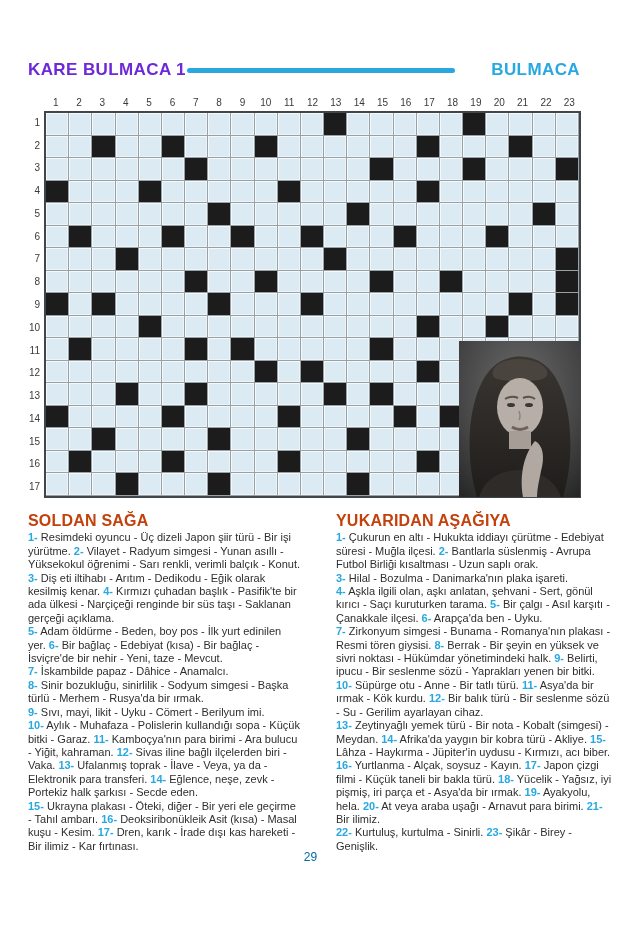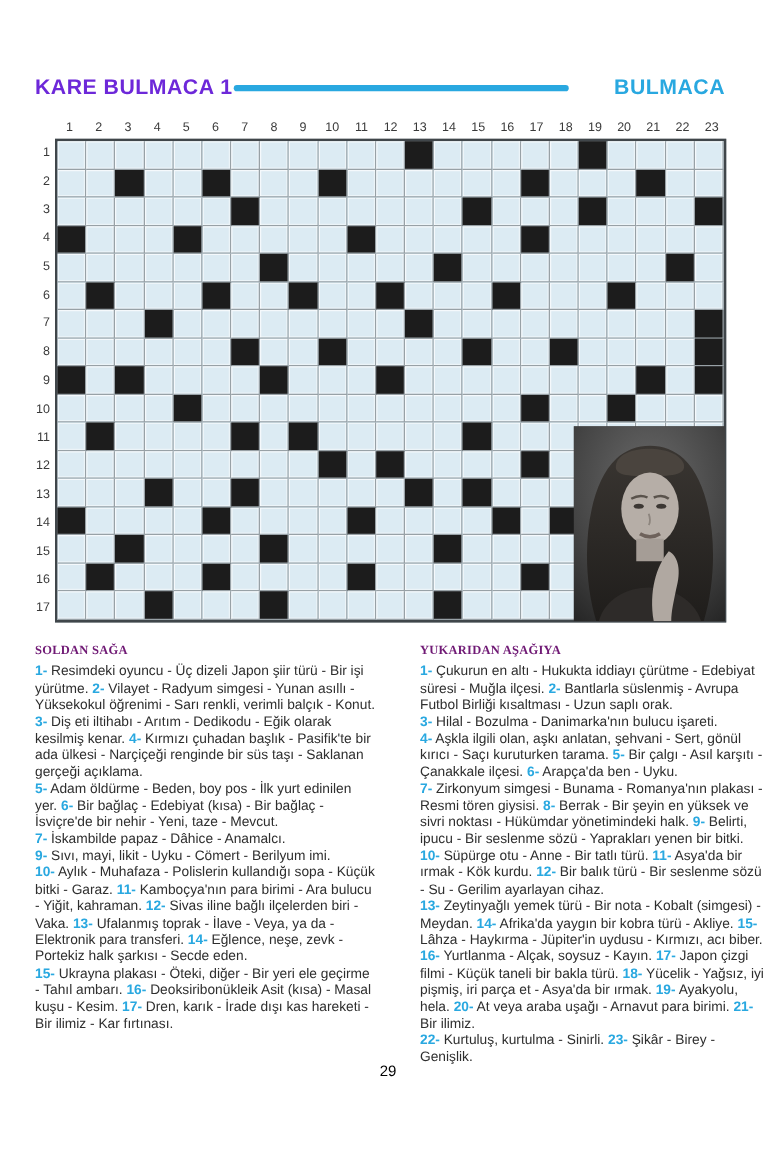--- a/index.html
+++ b/index.html
@@ -57,30 +57,29 @@
   }
   .photo svg{display:block;}
   
   .clues-col{
     position:absolute;top:514px;width:273px;
     font-size:11px;line-height:13.4px;color:#2e2e2e;
   }
   .clues-col.left{left:28px;}
   .clues-col.right{left:289px;width:277px;margin-left:47px;}
   .sec-title{
-    font-size:10px;font-weight:bold;color:#701a75;letter-spacing:.2px;
+    font-size:16px;font-weight:bold;color:#c2410c;letter-spacing:.2px;
     margin:0 0 4px 0;
-    font-family:Liberation Serif, serif;
   }
   .para{margin:0;}
   .cnum{font-weight:bold;color:#29a8e0;}
   
   .pageno{
     position:absolute;left:0;top:850px;width:621px;text-align:center;
-    font-size:12px;color:#000000;
+    font-size:12px;color:#0369a1;
   }
 </style>
 </head>
 <body>
 
 <div class="hdr-title">KARE BULMACA 1</div>
 <div class="hdr-line"></div>
 <div class="hdr-brand">BULMACA</div>
 
 <div class="col-labels" id="col-labels">
@@ -557,31 +556,32 @@
     <path d="M64,156 C60,132 66,112 76,100 C84,104 86,116 82,130 C80,140 78,148 78,156 Z" fill="#b0a8a1"></path>
   </svg>
 </div>
 
 <div class="clues-col left">
   <p class="sec-title">SOLDAN SAĞA</p>
   <div id="across-body">
       <div class="para"><span class="cnum">1-</span><span> Resimdeki oyuncu - Üç dizeli Japon şiir türü - Bir işi yürütme. </span><span class="cnum">2-</span><span> Vilayet - Radyum simgesi - Yunan asıllı - Yüksekokul öğrenimi - Sarı renkli, verimli balçık - Konut. </span><span class="cnum">3-</span><span> Diş eti iltihabı - Arıtım - Dedikodu - Eğik olarak kesilmiş kenar. </span><span class="cnum">4-</span><span> Kırmızı çuhadan başlık - Pasifik'te bir ada ülkesi - Narçiçeği renginde bir süs taşı - Saklanan gerçeği açıklama.</span></div>
       <div class="para"><span class="cnum">5-</span><span> Adam öldürme - Beden, boy pos - İlk yurt edinilen yer. </span><span class="cnum">6-</span><span> Bir bağlaç - Edebiyat (kısa) - Bir bağlaç - İsviçre'de bir nehir - Yeni, taze - Mevcut.</span></div>
       <div class="para"><span class="cnum">7-</span><span> İskambilde papaz - Dâhice - Anamalcı.</span></div>
+      <div class="para"><span class="cnum">8-</span><span> Sinir bozukluğu, sinirlilik - Sodyum simgesi - Başka türlü - Merhem - Rusya'da bir ırmak.</span></div>
       <div class="para"><span class="cnum">9-</span><span> Sıvı, mayi, likit - Uyku - Cömert - Berilyum imi.</span></div>
       <div class="para"><span class="cnum">10-</span><span> Aylık - Muhafaza - Polislerin kullandığı sopa - Küçük bitki - Garaz. </span><span class="cnum">11-</span><span> Kamboçya'nın para birimi - Ara bulucu - Yiğit, kahraman. </span><span class="cnum">12-</span><span> Sivas iline bağlı ilçelerden biri - Vaka. </span><span class="cnum">13-</span><span> Ufalanmış toprak - İlave - Veya, ya da - Elektronik para transferi. </span><span class="cnum">14-</span><span> Eğlence, neşe, zevk - Portekiz halk şarkısı - Secde eden.</span></div>
       <div class="para"><span class="cnum">15-</span><span> Ukrayna plakası - Öteki, diğer - Bir yeri ele geçirme - Tahıl ambarı. </span><span class="cnum">16-</span><span> Deoksiribonükleik Asit (kısa) - Masal kuşu - Kesim. </span><span class="cnum">17-</span><span> Dren, karık - İrade dışı kas hareketi - Bir ilimiz - Kar fırtınası.</span></div>
     </div>
 </div>
 
 <div class="clues-col right">
   <p class="sec-title">YUKARIDAN AŞAĞIYA</p>
   <div id="down-body">
       <div class="para"><span class="cnum">1-</span><span> Çukurun en altı - Hukukta iddiayı çürütme - Edebiyat süresi - Muğla ilçesi. </span><span class="cnum">2-</span><span> Bantlarla süslenmiş - Avrupa Futbol Birliği kısaltması - Uzun saplı orak.</span></div>
-      <div class="para"><span class="cnum">3-</span><span> Hilal - Bozulma - Danimarka'nın bulucu işareti.</span></div>
+      <div class="para"><span class="cnum">3-</span><span> Hilal - Bozulma - Danimarka'nın plaka işareti.</span></div>
       <div class="para"><span class="cnum">4-</span><span> Aşkla ilgili olan, aşkı anlatan, şehvani - Sert, gönül kırıcı - Saçı kuruturken tarama. </span><span class="cnum">5-</span><span> Bir çalgı - Asıl karşıtı - Çanakkale ilçesi. </span><span class="cnum">6-</span><span> Arapça'da ben - Uyku.</span></div>
       <div class="para"><span class="cnum">7-</span><span> Zirkonyum simgesi - Bunama - Romanya'nın plakası - Resmi tören giysisi. </span><span class="cnum">8-</span><span> Berrak - Bir şeyin en yüksek ve sivri noktası - Hükümdar yönetimindeki halk. </span><span class="cnum">9-</span><span> Belirti, ipucu - Bir seslenme sözü - Yaprakları yenen bir bitki. </span><span class="cnum">10-</span><span> Süpürge otu - Anne - Bir tatlı türü. </span><span class="cnum">11-</span><span> Asya'da bir ırmak - Kök kurdu. </span><span class="cnum">12-</span><span> Bir balık türü - Bir seslenme sözü - Su - Gerilim ayarlayan cihaz.</span></div>
       <div class="para"><span class="cnum">13-</span><span> Zeytinyağlı yemek türü - Bir nota - Kobalt (simgesi) - Meydan. </span><span class="cnum">14-</span><span> Afrika'da yaygın bir kobra türü - Akliye. </span><span class="cnum">15-</span><span> Lâhza - Haykırma - Jüpiter'in uydusu - Kırmızı, acı biber. </span><span class="cnum">16-</span><span> Yurtlanma - Alçak, soysuz - Kayın. </span><span class="cnum">17-</span><span> Japon çizgi filmi - Küçük taneli bir bakla türü. </span><span class="cnum">18-</span><span> Yücelik - Yağsız, iyi pişmiş, iri parça et - Asya'da bir ırmak. </span><span class="cnum">19-</span><span> Ayakyolu, hela. </span><span class="cnum">20-</span><span> At veya araba uşağı - Arnavut para birimi. </span><span class="cnum">21-</span><span> Bir ilimiz.</span></div>
       <div class="para"><span class="cnum">22-</span><span> Kurtuluş, kurtulma - Sinirli. </span><span class="cnum">23-</span><span> Şikâr - Birey - Genişlik.</span></div>
     </div>
 </div>
 
 <div class="pageno">29</div>
 
 </body></html>

